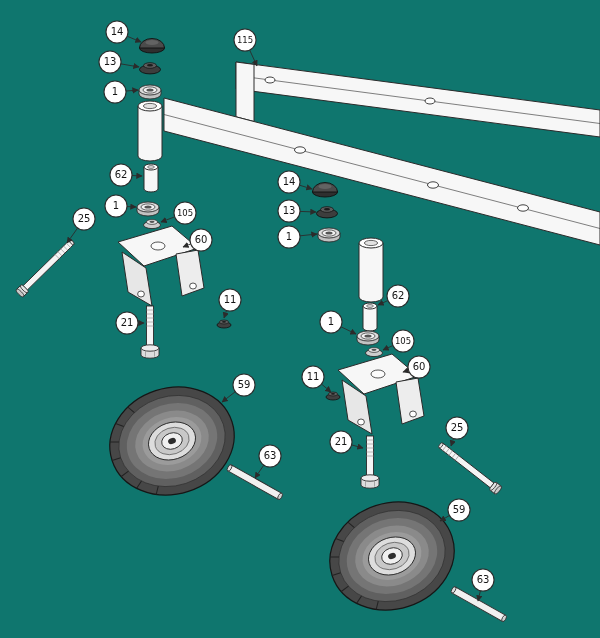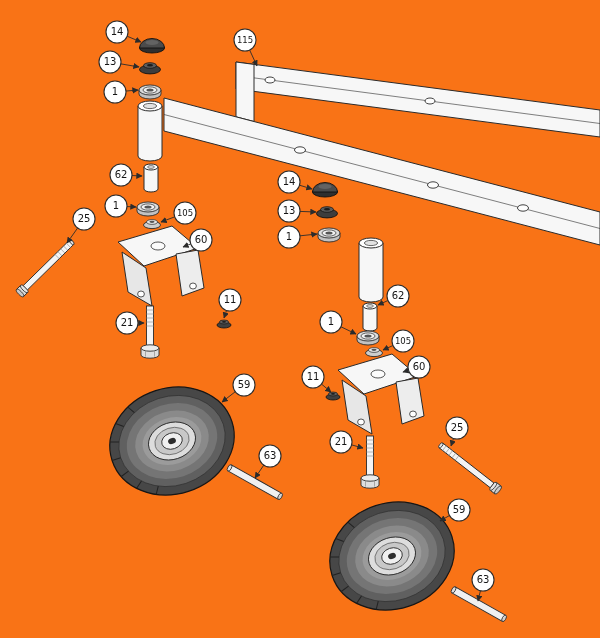--- a/index.html
+++ b/index.html
@@ -1,20 +1,20 @@
 <!DOCTYPE html>
 <html><head>
 <meta charset="utf-8">
 <style>
   html,body{margin:0;padding:0;}
   body{
     width:600px;height:638px;background:#ffffff;
     font-family:"DejaVu Sans", sans-serif;
   }
-  .stage{position:relative;width:600px;height:638px;background:#f97316;overflow:hidden;}
+  .stage{position:relative;width:600px;height:638px;background:#0f766e;overflow:hidden;}
   svg{display:block;}
   .metal{fill:#f7f7f7;stroke:#2b2b2b;stroke-width:1;}
   .hole{fill:#fdfdfd;stroke:#2b2b2b;stroke-width:0.9;}
   .ln{stroke:#2b2b2b;stroke-width:1;fill:none;}
   .thin{stroke-width:0.6;}
   .leader{stroke:#2b2b2b;stroke-width:0.9;fill:none;}
   .callout-circle{fill:#ffffff;stroke:#2b2b2b;stroke-width:1.1;}
   .callout-text{font-family:"DejaVu Sans",sans-serif;fill:#151515;text-anchor:middle;}
   .grooves{stroke:#222222;stroke-width:1;fill:none;}
   .threads{stroke:#9a9a9a;stroke-width:0.7;fill:none;}

